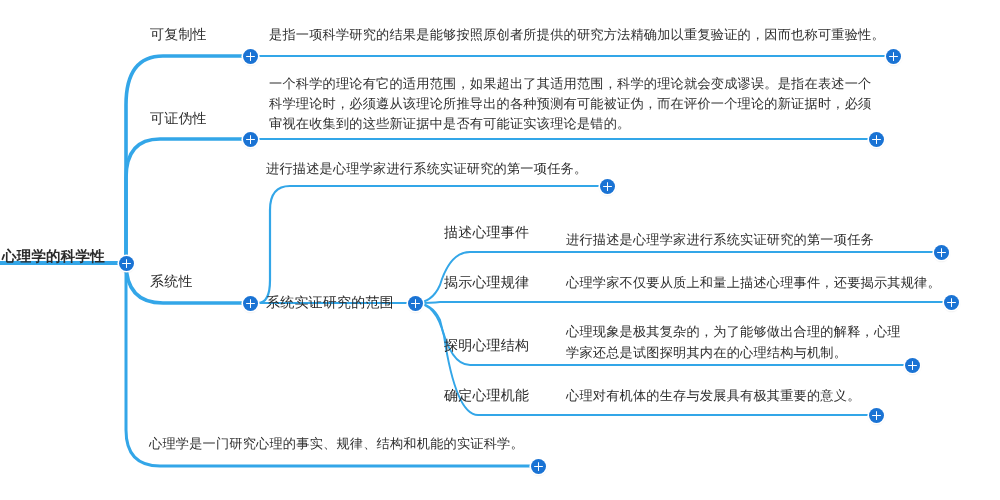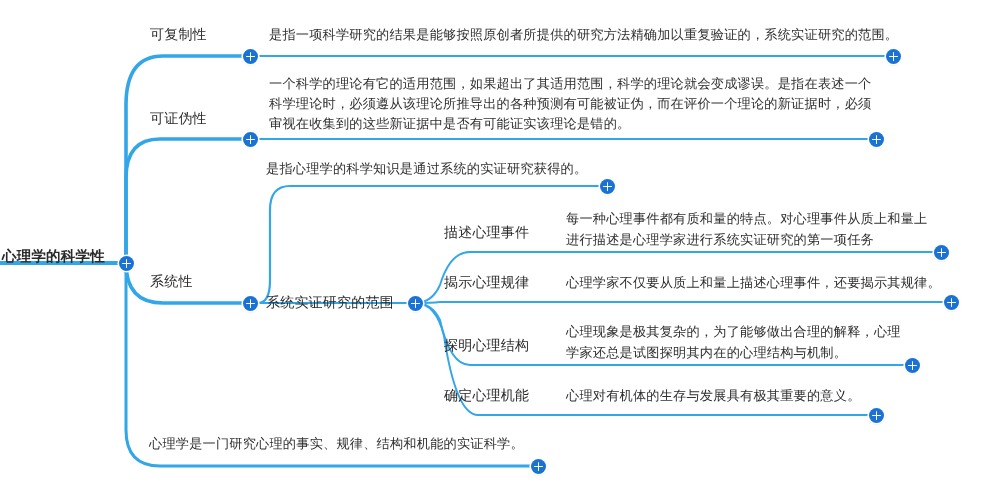--- a/index.html
+++ b/index.html
@@ -93,41 +93,40 @@
       <path d="M415,303 Q432,303 440,302 L951,302" stroke-width="1.9"></path>
       <path d="M415,303 Q432,303 440,320 Q450,365 470,365 L912,365" stroke-width="1.9"></path>
       <path d="M415,303 Q436,303 444,336 Q456,415 478,415 L876,415" stroke-width="1.9"></path>
     </g>
   </svg>
 
   <div class="node-label root" style="left:2px; top:246px;">心理学的科学性</div>
   <div class="plus" style="left:119px; top:256px;"></div>
 
   <div class="node-label topic" style="left:150px; top:24px;">可复制性</div>
-  <div class="node-label detail" style="left:269px; top:25px;">是指一项科学研究的结果是能够按照原创者所提供的研究方法精确加以重复验证的，系统实证研究的范围。</div>
+  <div class="node-label detail" style="left:269px; top:25px;">是指一项科学研究的结果是能够按照原创者所提供的研究方法精确加以重复验证的，因而也称可重验性。</div>
   <div class="plus" style="left:243px; top:49px;"></div>
   <div class="plus" style="left:886px; top:49px;"></div>
 
   <div class="node-label topic" style="left:150px; top:108px;">可证伪性</div>
   <div class="node-label detail" style="left:269px; top:74px;">一个科学的理论有它的适用范围，如果超出了其适用范围，科学的理论就会变成谬误。是指在表述一个</div>
   <div class="node-label detail" style="left:269px; top:94px;">科学理论时，必须遵从该理论所推导出的各种预测有可能被证伪，而在评价一个理论的新证据时，必须</div>
   <div class="node-label detail" style="left:269px; top:114px;font-family:Liberation Serif, serif;">审视在收集到的这些新证据中是否有可能证实该理论是错的。</div>
   <div class="plus" style="left:243px; top:132px;"></div>
   <div class="plus" style="left:869px; top:132px;"></div>
 
   <div class="node-label topic" style="left:150px; top:271px;">系统性</div>
-  <div class="node-label detail" style="left:266px; top:159px;">是指心理学的科学知识是通过系统的实证研究获得的。</div>
+  <div class="node-label detail" style="left:266px; top:159px;">进行描述是心理学家进行系统实证研究的第一项任务。</div>
   <div class="plus" style="left:243px; top:296px;"></div>
   <div class="plus" style="left:600px; top:179px;"></div>
 
   <div class="node-label topic" style="left:266px; top:292px;">系统实证研究的范围</div>
   <div class="plus" style="left:408px; top:296px;"></div>
 
   <div class="node-label topic" style="left:444px; top:222px;">描述心理事件</div>
-  <div class="node-label detail" style="left:566px; top:209px;">每一种心理事件都有质和量的特点。对心理事件从质上和量上</div>
   <div class="node-label detail" style="left:566px; top:230px;">进行描述是心理学家进行系统实证研究的第一项任务</div>
   <div class="plus" style="left:934px; top:245px;"></div>
 
   <div class="node-label topic" style="left:444px; top:272px;">揭示心理规律</div>
   <div class="node-label detail" style="left:566px; top:273px;">心理学家不仅要从质上和量上描述心理事件，还要揭示其规律。</div>
   <div class="plus" style="left:944px; top:295px;"></div>
 
   <div class="node-label topic" style="left:444px; top:335px;">探明心理结构</div>
   <div class="node-label detail" style="left:566px; top:322px;">心理现象是极其复杂的，为了能够做出合理的解释，心理</div>
   <div class="node-label detail" style="left:566px; top:343px;">学家还总是试图探明其内在的心理结构与机制。</div>

